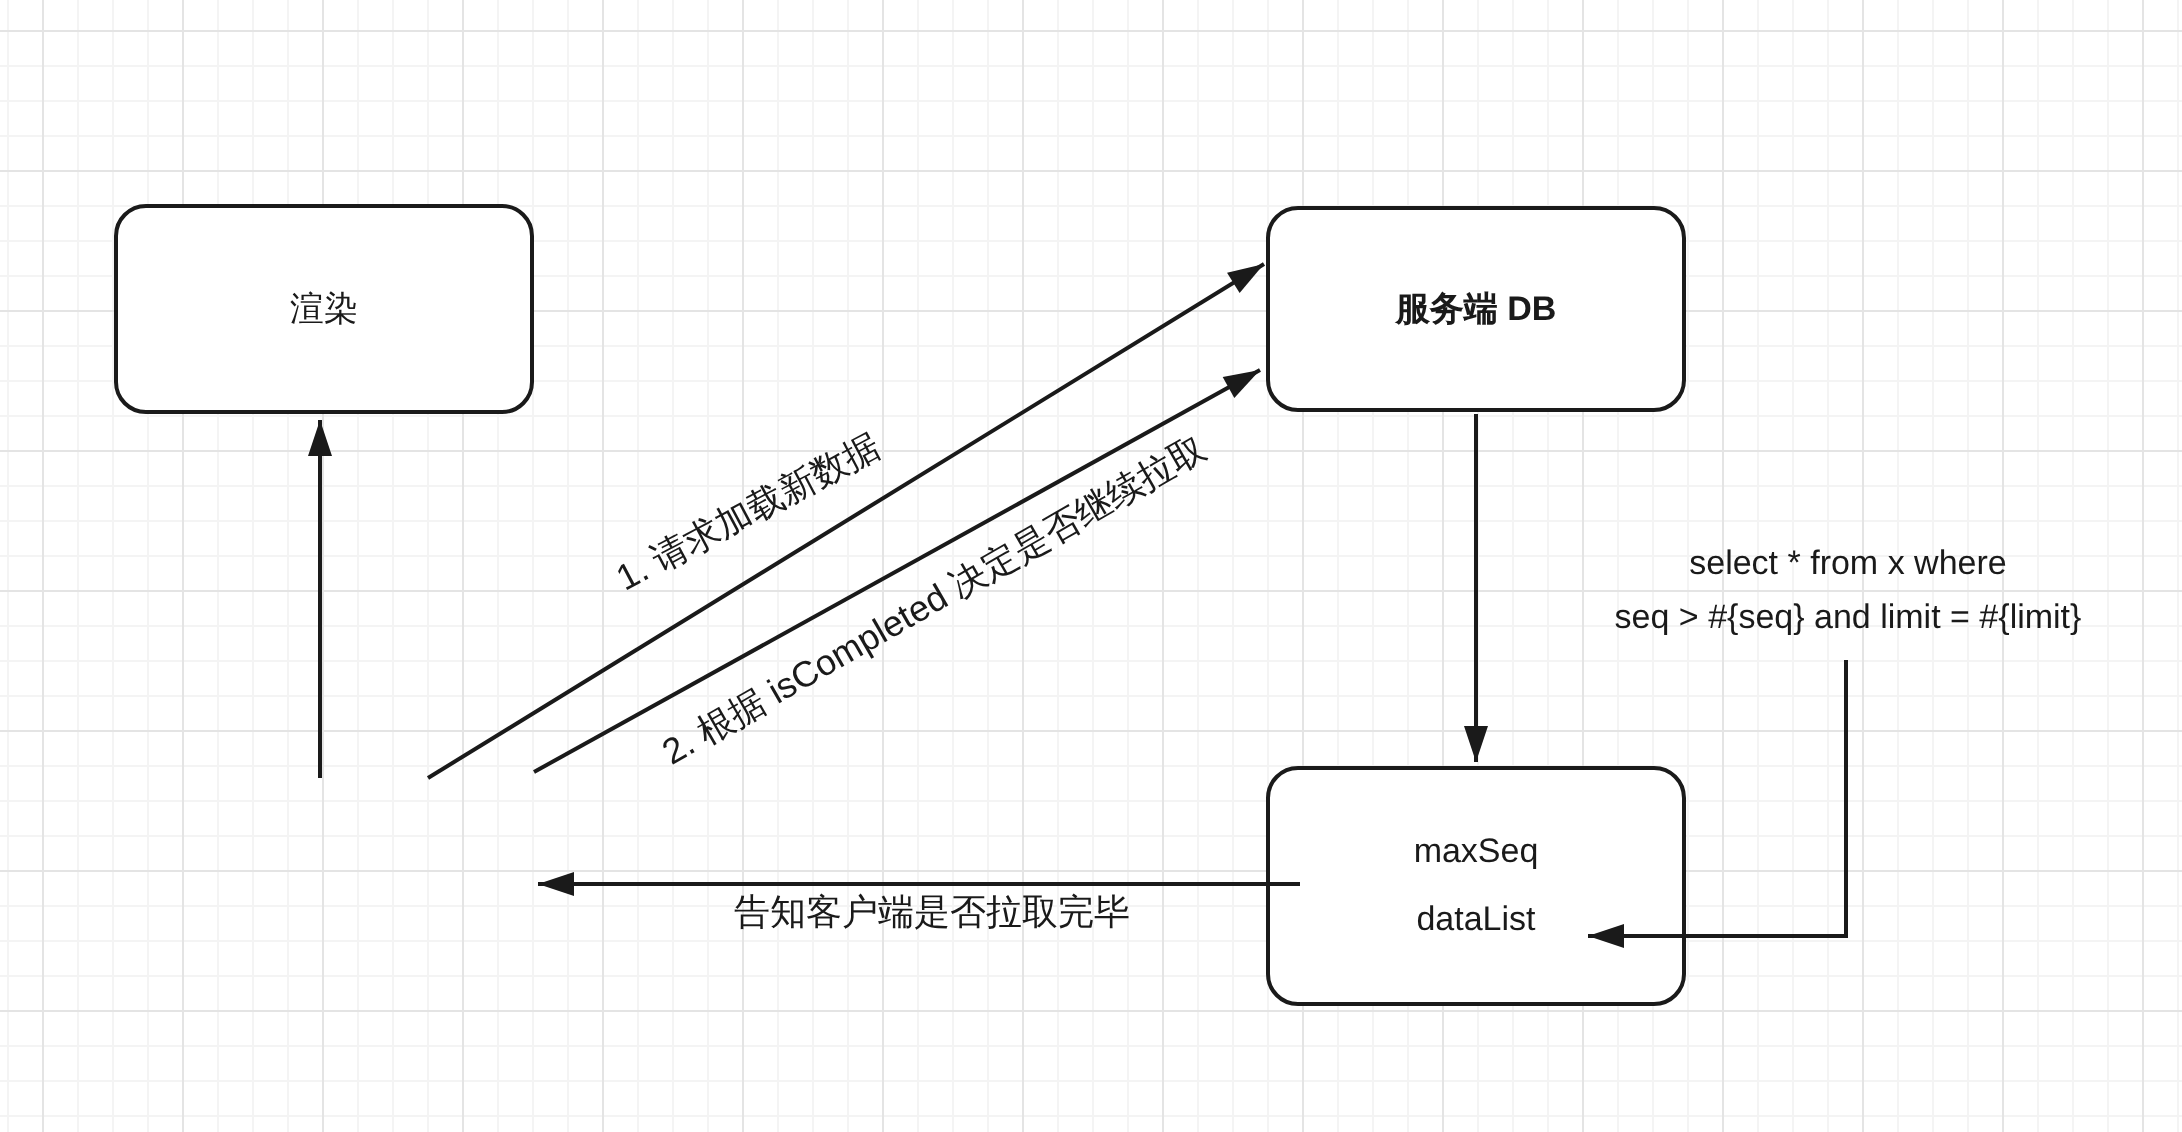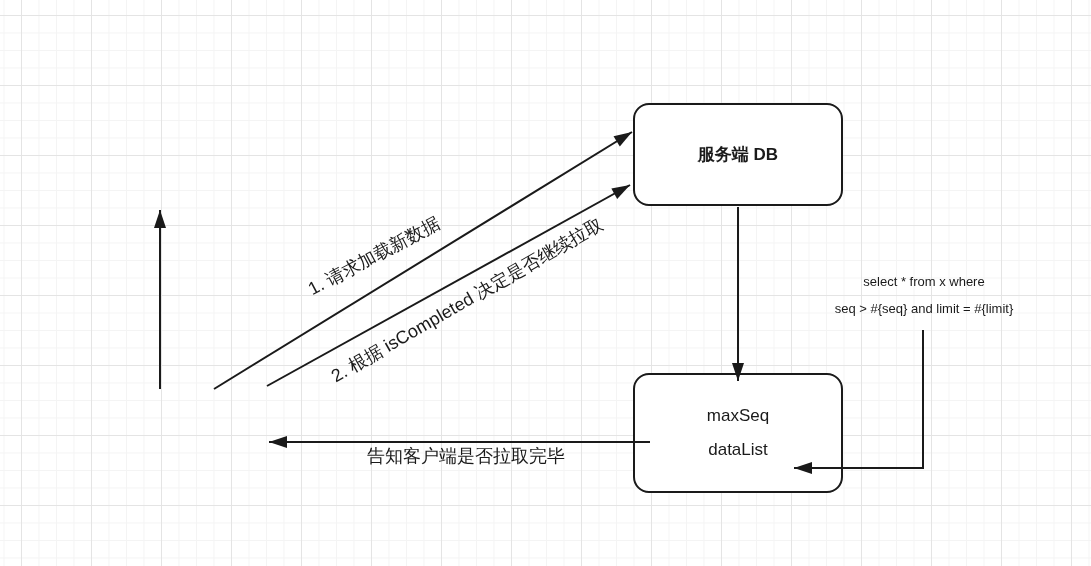--- a/index.html
+++ b/index.html
@@ -34,21 +34,21 @@
     justify-content: center;
     color: #1a1a1a;
     font-size: 17px;
     z-index: 1;
     text-align: center;
   }
   .node .line { line-height: 34px; white-space: nowrap; }
   #node-render     { left: 57px;  top: 102px; width: 210px; height: 105px; }
   #node-server-db  { left: 633px; top: 103px; width: 210px; height: 103px; font-weight: bold; }
   #node-client-seq { left: 57px;  top: 390px; width: 210px; height: 105px; }
-  #node-result     { left: 633px; top: 373px; width: 210px; height: 120px; }
+  #node-result     { left: 633px; top: 383px; width: 210px; height: 120px; }
 
   svg.edges {
     position: absolute;
     left: 0; top: 0;
     width: 1091px;
     height: 566px;
     z-index: 2;
     pointer-events: none;
   }
   svg.edges path { pointer-events: stroke; }
@@ -57,41 +57,44 @@
     position: absolute;
     color: #1a1a1a;
     font-size: 18px;
     white-space: nowrap;
     z-index: 3;
     transform: translate(-50%, -50%);
   }
   #label-request  { left: 374px; top: 256px; transform: translate(-50%,-50%) rotate(-28deg); }
   #label-decision { left: 467px; top: 300px; transform: translate(-50%,-50%) rotate(-30deg); }
   #label-notify   { left: 466px; top: 412px; margin-top: 44px; }
-  #label-sql      { left: 924px; top: 295px; text-align: center; font-size: 13px; line-height: 27px; }
+  #label-sql      { left: 924px; top: 295px; text-align: center; font-size: 17px; line-height: 27px; }
 </style>
 </head>
 <body>
 
 <div class="canvas">
 
   <svg class="edges" viewBox="0 0 1091 566" xmlns="http://www.w3.org/2000/svg">
     <defs>
       <marker id="arrowhead" viewBox="0 0 20 14" refX="19" refY="7" markerWidth="20" markerHeight="14" orient="auto" markerUnits="userSpaceOnUse">
         <path d="M1,1 L19,7 L1,13 Z" fill="#1a1a1a"></path>
       </marker>
     </defs>
     <path d="M160,389 L160,210" fill="none" stroke="#1a1a1a" stroke-width="2" marker-end="url(#arrowhead)"></path>
     <path d="M214,389 L632,132" fill="none" stroke="#1a1a1a" stroke-width="2" marker-end="url(#arrowhead)"></path>
     <path d="M267,386 L630,185" fill="none" stroke="#1a1a1a" stroke-width="2" marker-end="url(#arrowhead)"></path>
     <path d="M738,207 L738,381" fill="none" stroke="#1a1a1a" stroke-width="2" marker-end="url(#arrowhead)"></path>
     <path d="M650,442 L269,442" fill="none" stroke="#1a1a1a" stroke-width="2" marker-end="url(#arrowhead)"></path>
     <path d="M923,330 L923,468 L794,468" fill="none" stroke="#1a1a1a" stroke-width="2" marker-end="url(#arrowhead)"></path>
   </svg>
 
+  <div class="node" id="node-render">
+    <span class="line">渲染</span>
+  </div>
 
   <div class="node" id="node-server-db">
     <span class="line">服务端 DB</span>
   </div>
 
 
   <div class="node" id="node-result">
     <span class="line">maxSeq</span>
     <span class="line">dataList</span>
   </div>

